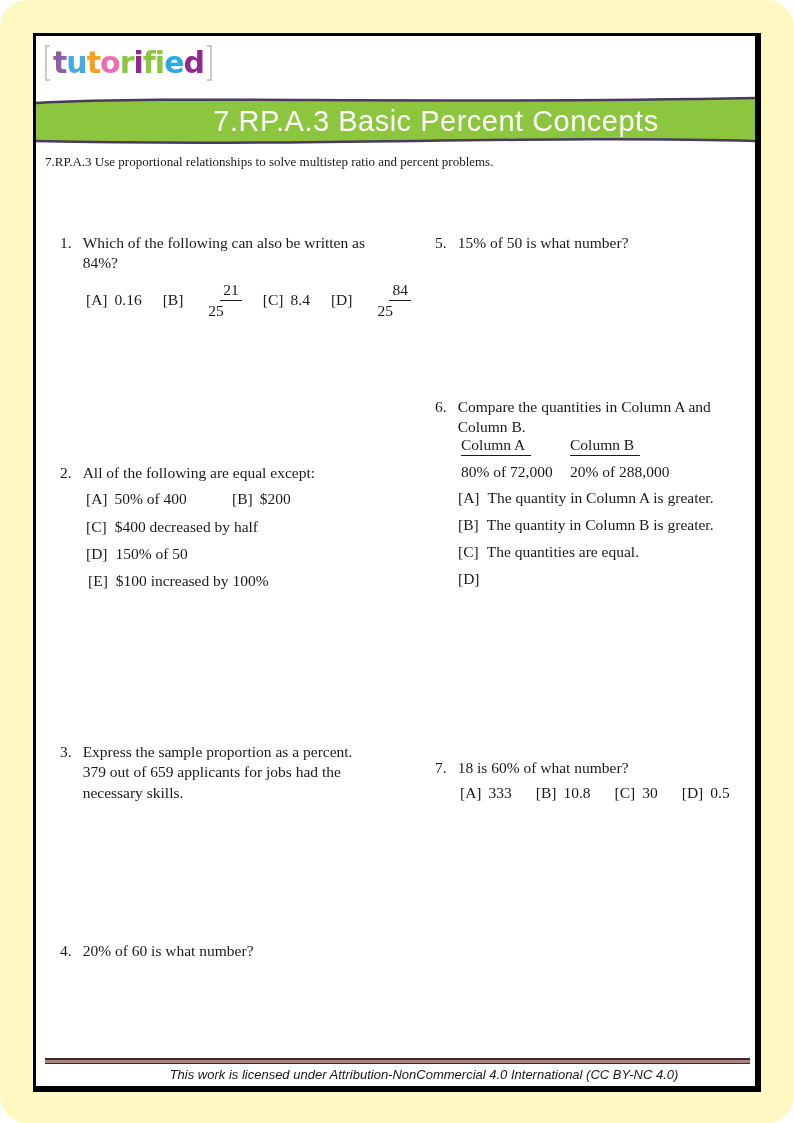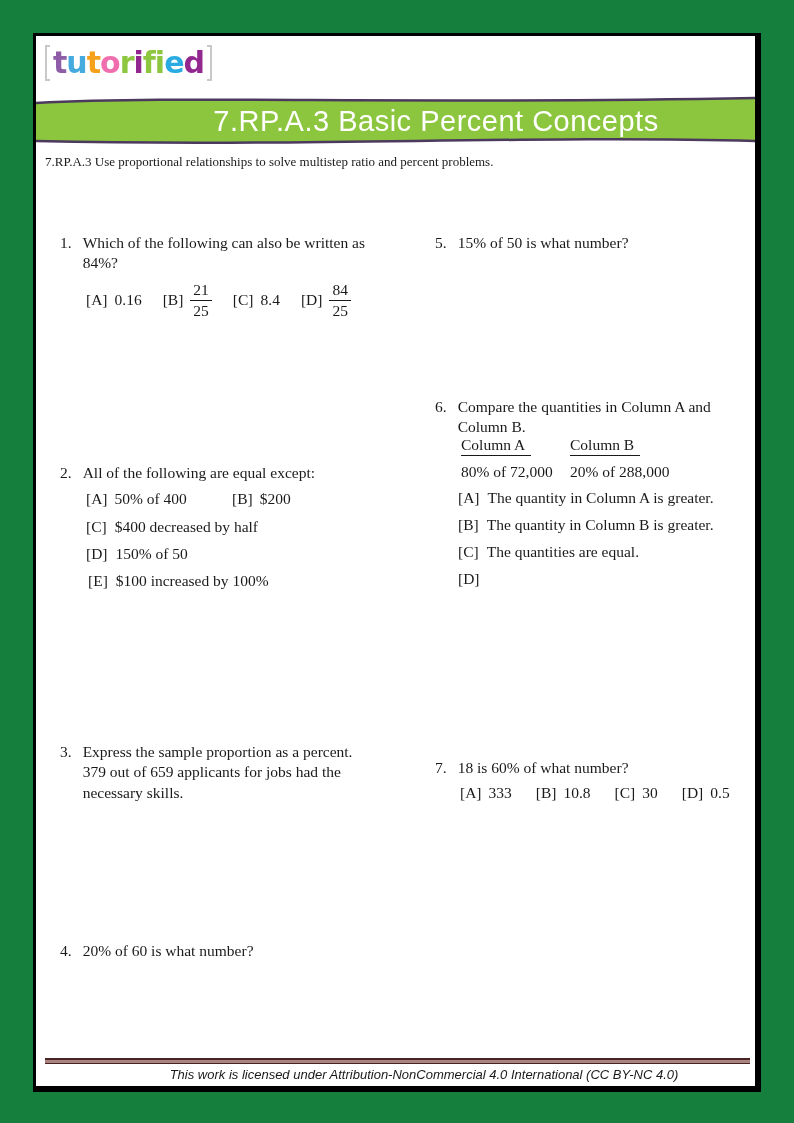--- a/index.html
+++ b/index.html
@@ -1,17 +1,17 @@
 <!DOCTYPE html>
 <html><head>
 <meta charset="utf-8">
 <style>
   html,body{margin:0;padding:0;background:#ffffff;}
-  .canvas{position:relative;width:794px;height:1123px;background:#15803d;overflow:hidden;
-          font-family:"Liberation Serif",serif;color:#1a1a1a;}
+  .canvas{position:relative;width:794px;height:1123px;background:#fef9c3;overflow:hidden;
+          font-family:"Liberation Serif",serif;color:#1a1a1a;border-radius:27px;}
   .sheet{position:absolute;left:33px;top:33px;width:728px;height:1059px;box-sizing:border-box;
          background:#ffffff;border:3px solid #000000;border-right-width:6px;border-bottom-width:6px;}
 
   
   .logo{position:absolute;left:9px;top:6px;display:flex;align-items:center;height:42px;}
   .bracket{display:inline-block;width:5px;height:36px;box-sizing:border-box;}
   .bracket.left{border-left:2px solid #c9c9c9;border-top:2px solid #c9c9c9;border-bottom:2px solid #c9c9c9;margin-right:3px;}
   .bracket.right{border-right:2px solid #c9c9c9;border-top:2px solid #c9c9c9;border-bottom:2px solid #c9c9c9;margin-left:3px;}
   .logo-letters{font-family:"DejaVu Sans",sans-serif;font-weight:700;font-size:30px;letter-spacing:-1px;line-height:1;}
 
@@ -26,21 +26,21 @@
   .qnum{flex:0 0 auto;}
   .qtext{flex:0 1 auto;}
 
   .optrow{position:absolute;display:flex;align-items:center;gap:21px;font-size:15.5px;}
   .opt{display:flex;align-items:center;gap:7px;white-space:nowrap;}
   .optline{position:absolute;display:flex;font-size:15.5px;}
   .optitem{position:absolute;display:flex;gap:8px;font-size:15.5px;line-height:1.28;}
   .olabel{flex:0 0 auto;}
 
   .frac{display:inline-flex;flex-direction:column;align-items:center;line-height:1.15;}
-  .frac .fnum{border-bottom:1.4px solid #1a1a1a;padding:0 3px 1px;}
+  .frac .fnum{border-bottom:1.4px solid #1a1a1a;padding:0 3px 1px;margin-left:30px;}
   .frac .fden{padding-top:1px;}
 
   
   .cmp{position:absolute;display:grid;grid-template-columns:109px auto;row-gap:7px;font-size:15.5px;}
   .colhead{justify-self:start;border-bottom:1px solid #1a1a1a;padding-right:6px;padding-bottom:1px;}
 
   
   .footer-rule{position:absolute;left:9px;top:1022px;width:705px;height:3px;background:#aa8383;
                border-top:2px solid #4a2323;border-bottom:1px solid #4a2323;}
   .footer-text{position:absolute;left:0;top:1031px;width:776px;text-align:center;

